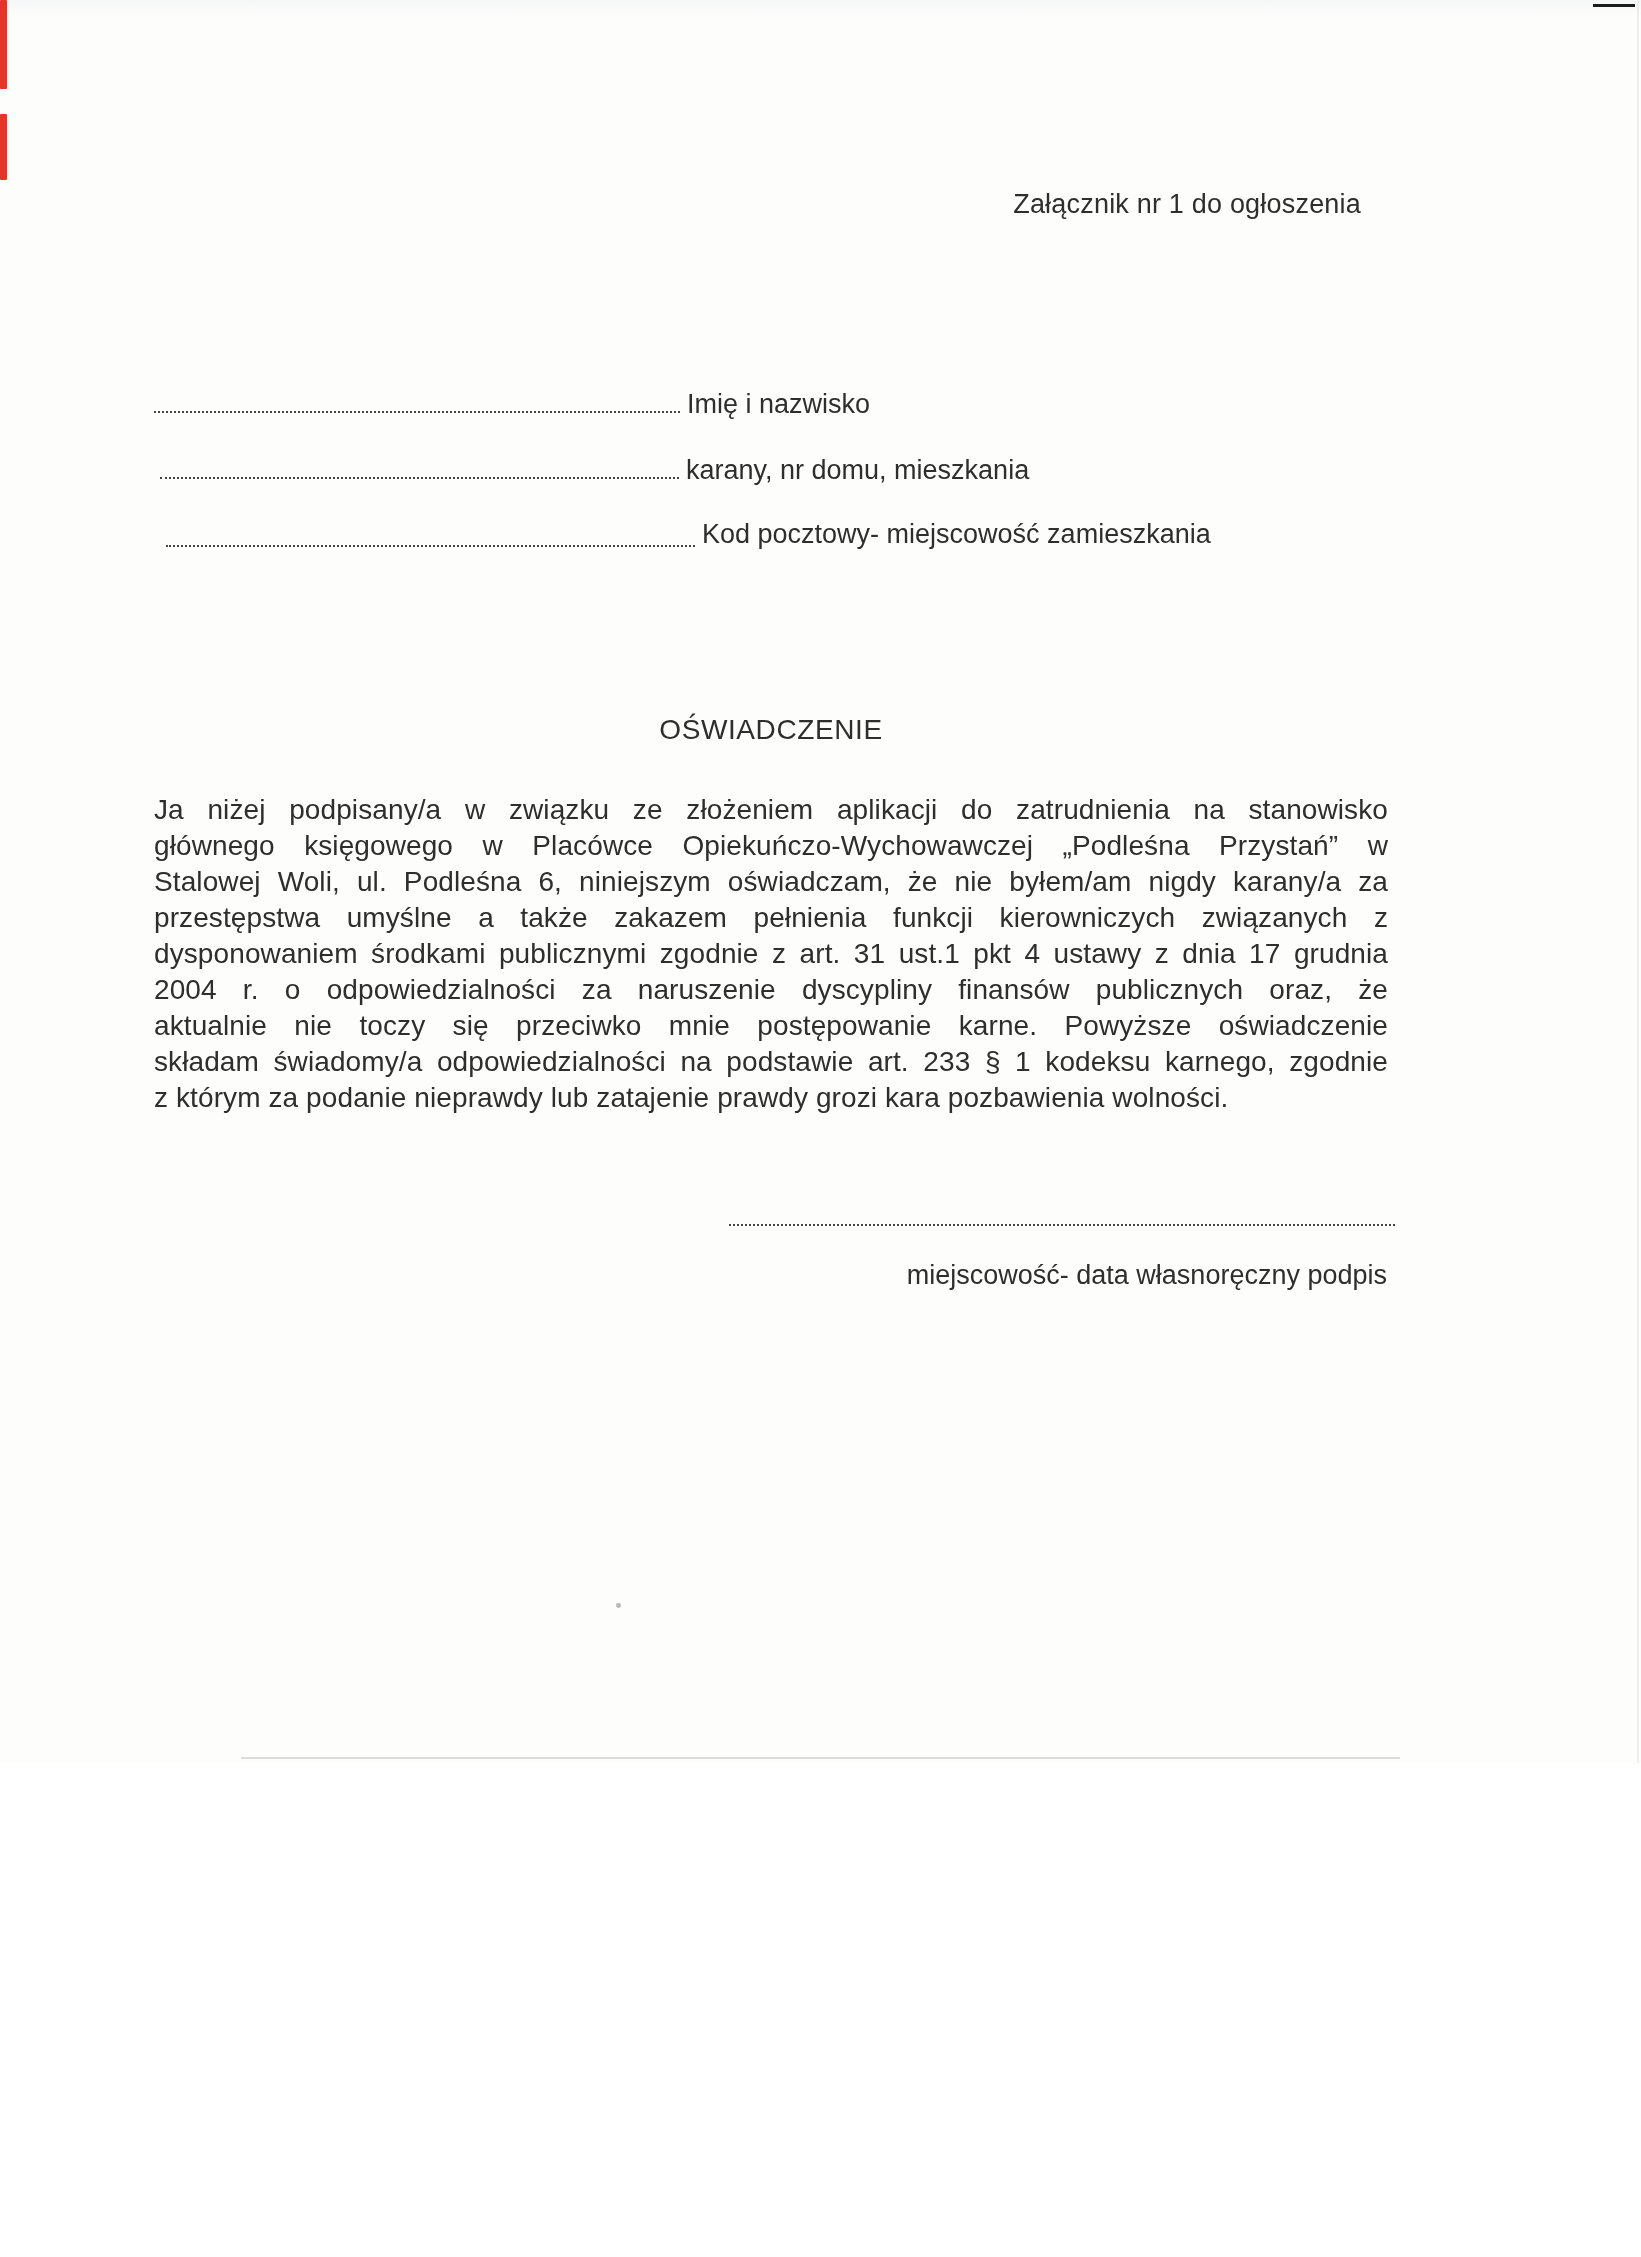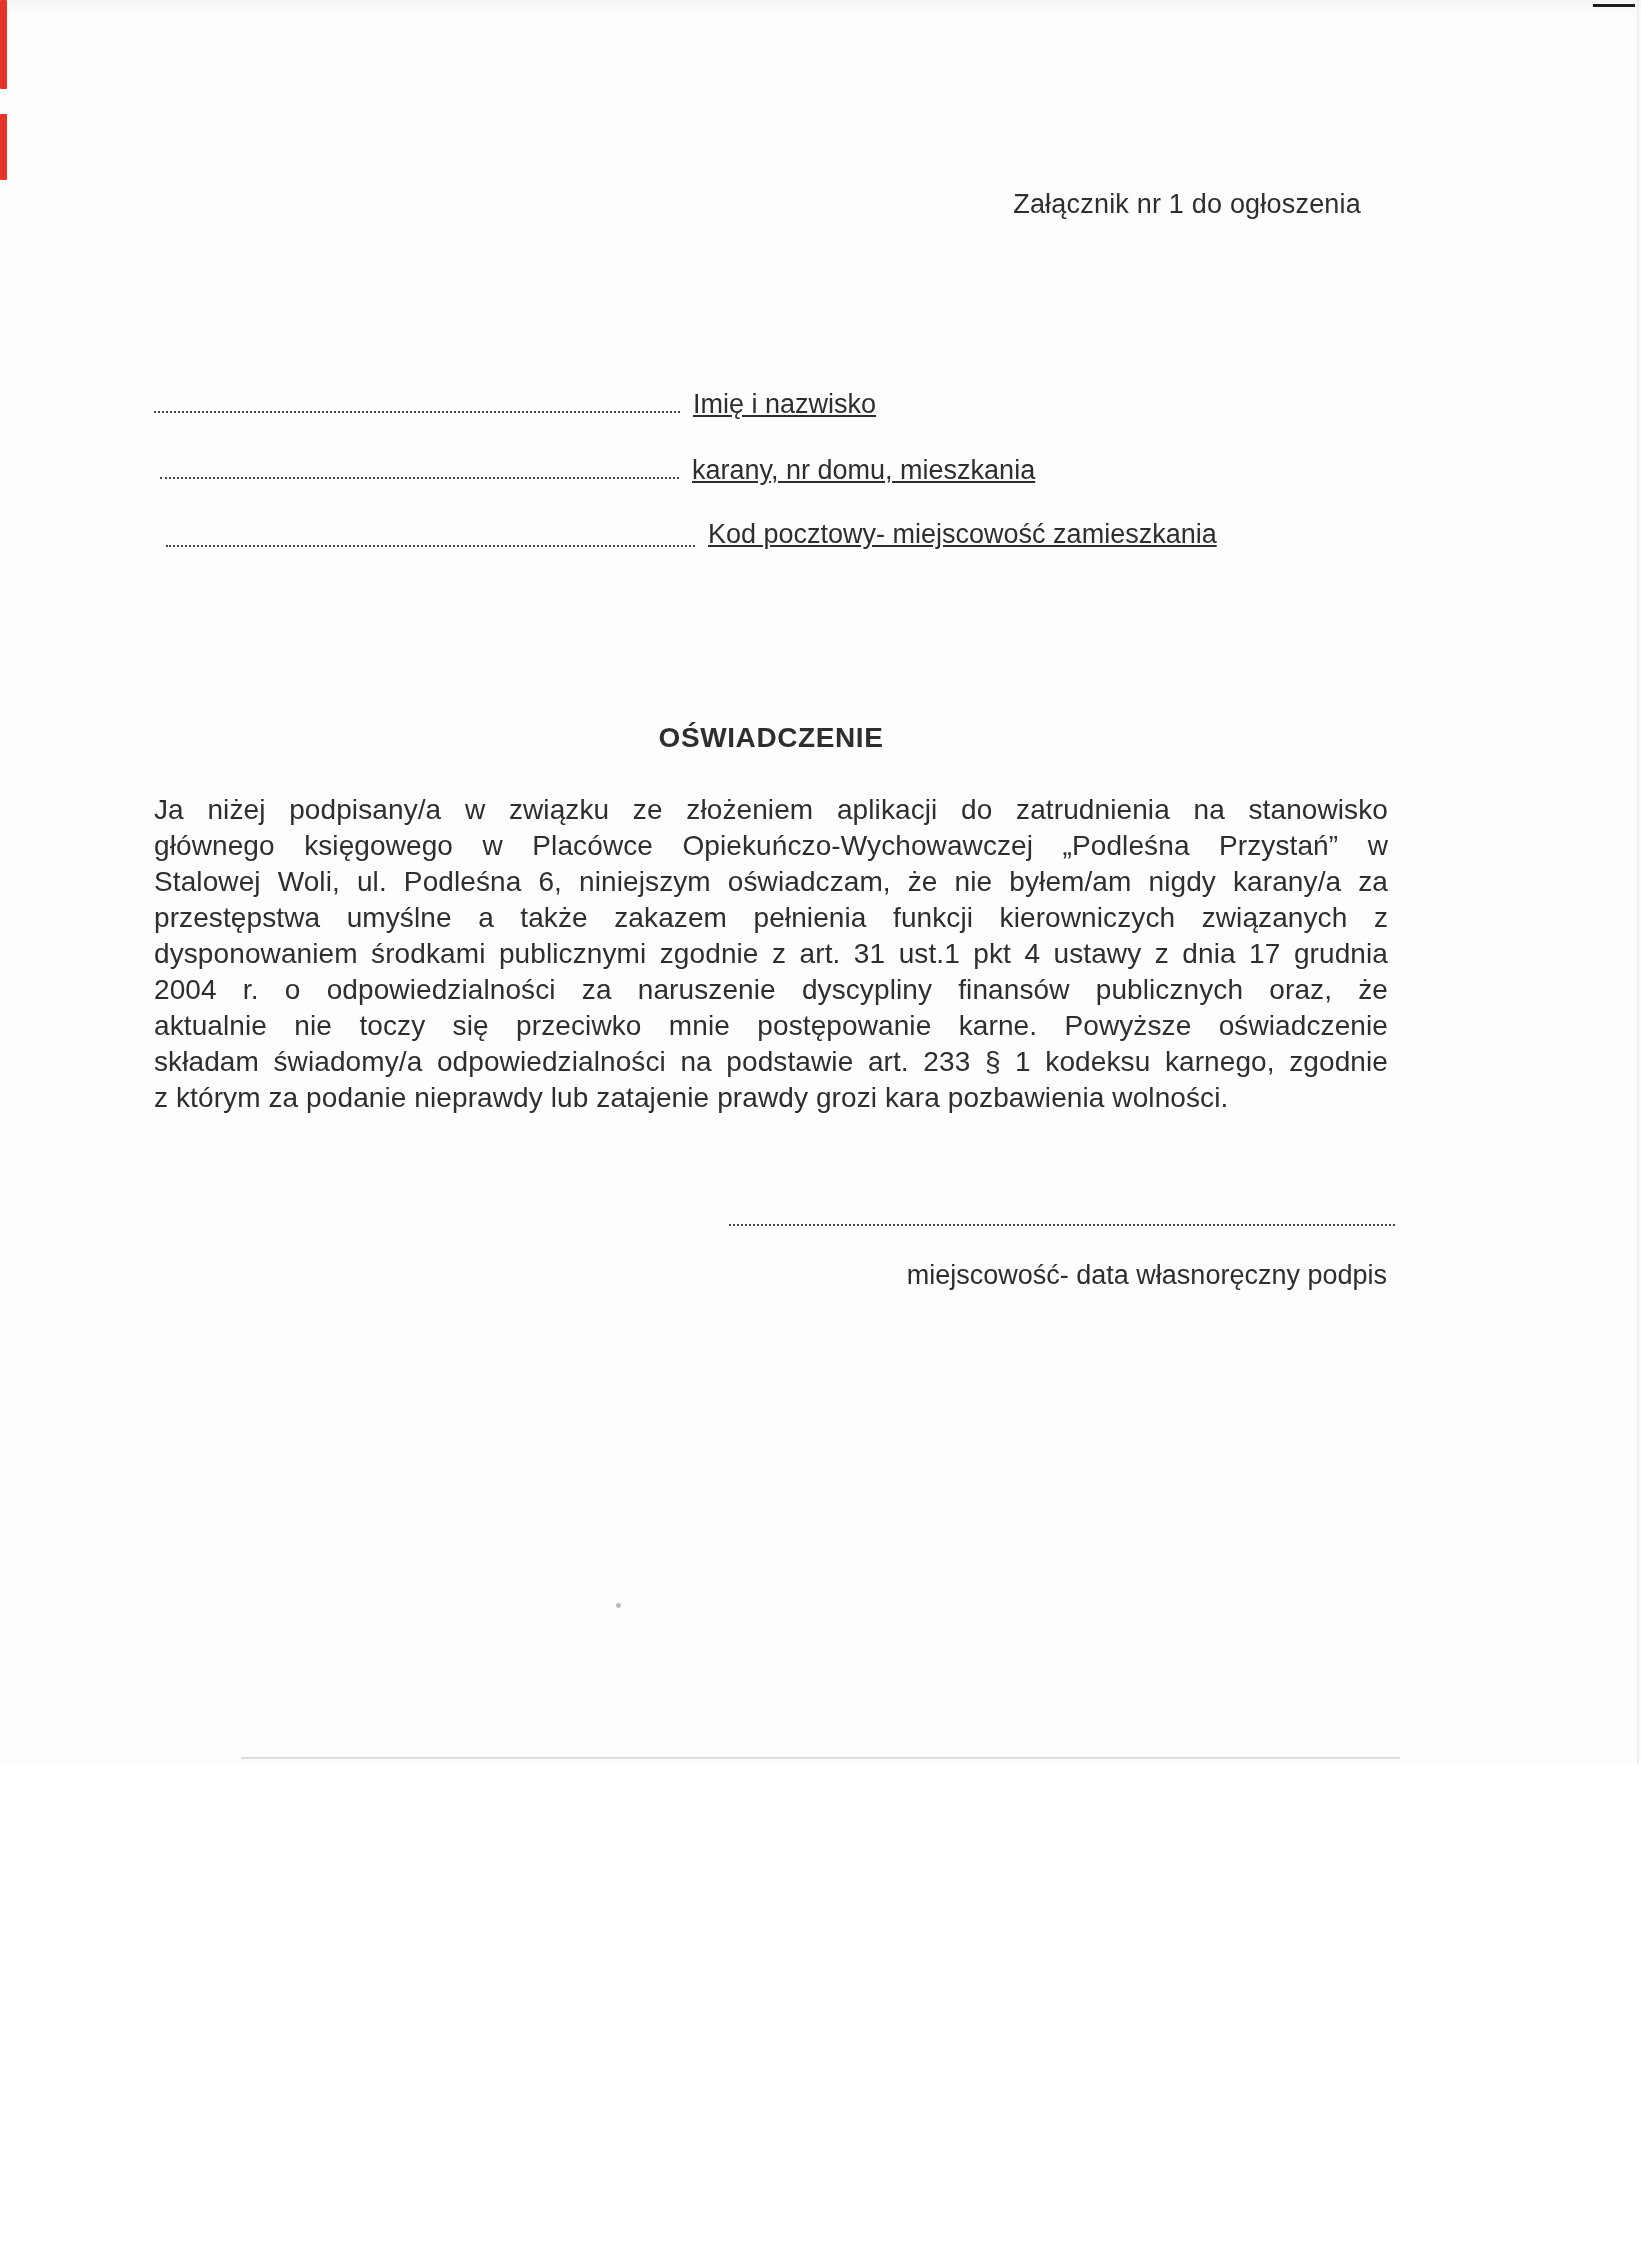--- a/index.html
+++ b/index.html
@@ -80,39 +80,37 @@
     font-size: 27px;
     display: flex;
     align-items: baseline;
   }
   .field-row .dots {
     display: inline-block;
     height: 23px;
     border-bottom: 2.9px dotted #444440;
   }
   .field-row .field-label {
-    margin-left: 13px;
-    text-decoration: underline;
+    margin-left: 7px;
   }
   .row-name    { left: 154px; top: 388px; }
   .row-street  { left: 160px; top: 454px; }
   .row-city    { left: 166px; top: 519px; align-items: center; }
   .row-name .dots   { width: 526px; }
   .row-street .dots { width: 519px; }
   .row-city .dots   { width: 529px; }
 
   .doc-title {
     position: absolute;
     left: 154px; top: 714px;
     width: 1234px;
     text-align: center;
     font-size: 28px;
-    font-weight: bold;
+    font-weight: normal;
     letter-spacing: 0.6px;
-    margin-top: 8px;
   }
   .doc-body {
     position: absolute;
     left: 154px; top: 792px;
     width: 1234px;
     font-size: 28px;
     line-height: 36px;
     letter-spacing: 0.1px;
   }
   .doc-body .line {

